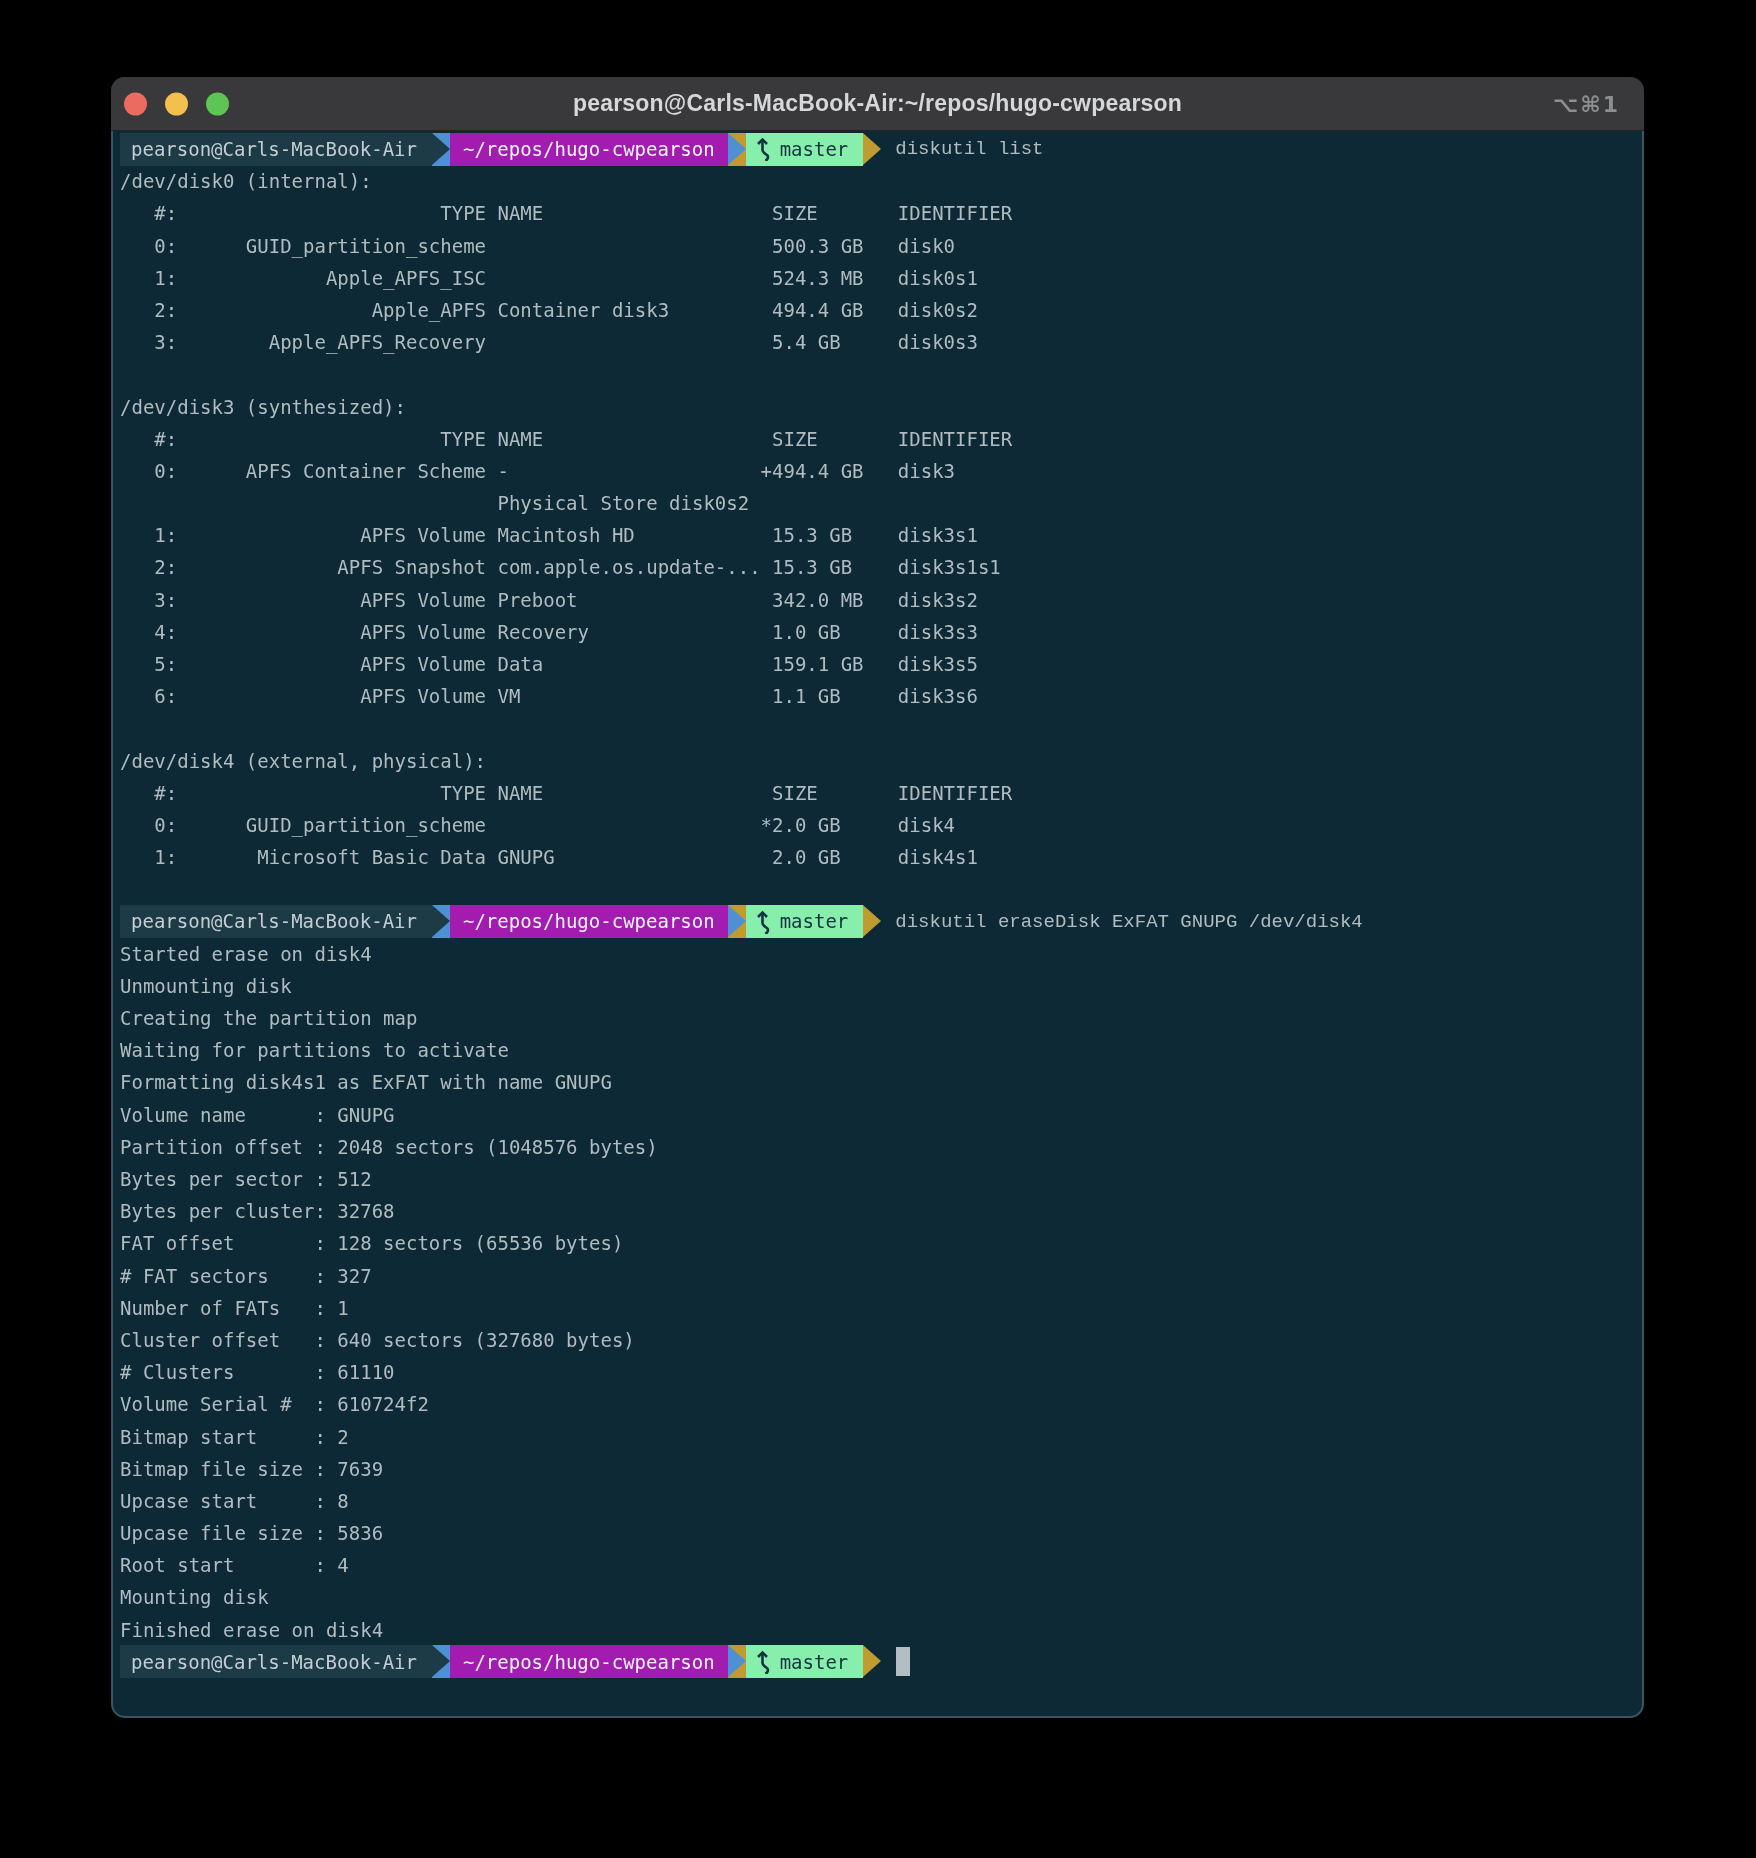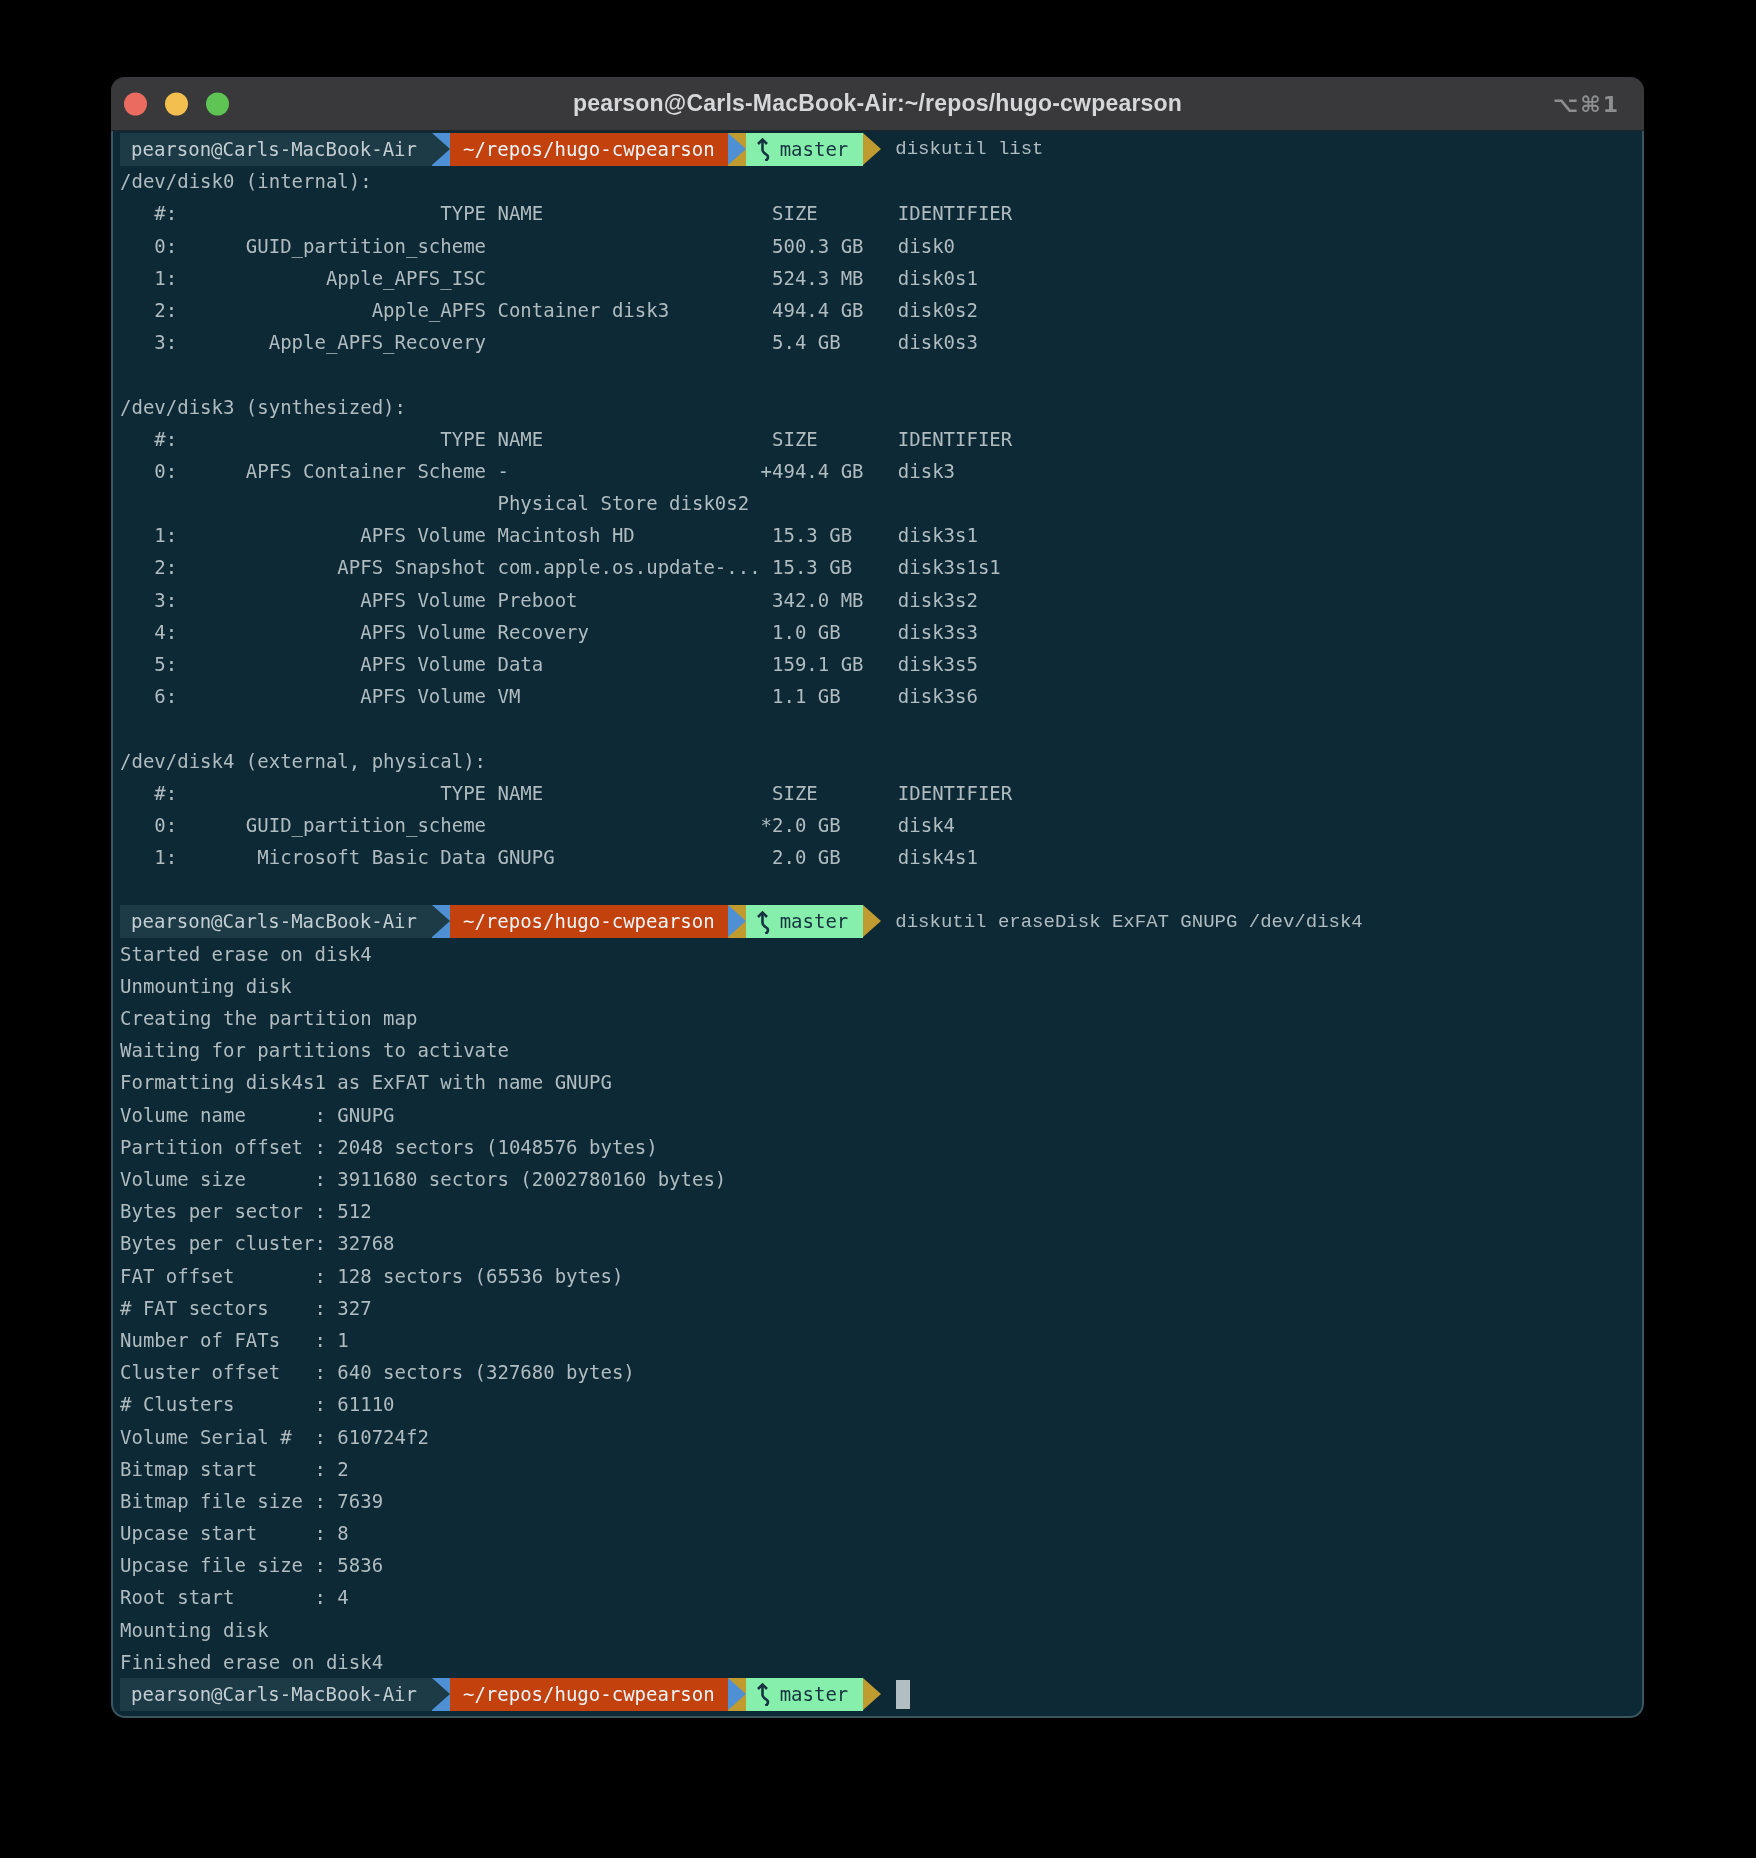--- a/index.html
+++ b/index.html
@@ -37,21 +37,21 @@
     flex:1; background:#0d2936; color:#b0bcbf;
     border:2px solid rgba(165,190,200,0.30); border-top:none;
     border-radius:0 0 14px 14px;
     padding:2px 8px 4px 7px;
     font-size:19px; line-height:32.2px; white-space:normal; overflow:hidden;
   }
   .line { height:32.2px; white-space:pre; }
   .pline { display:flex; align-items:center; white-space:pre; }
   .seg { height:33px; display:flex; align-items:center; flex:0 0 auto; }
   .seg-host   { background:#1d3b47; color:#c4ced2; padding:0 15px 0 11px; }
-  .seg-path   { background:#c2410c; color:#f0f6fb; padding:0 13px; }
+  .seg-path   { background:#a21caf; color:#f0f6fb; padding:0 13px; }
   .seg-branch { background:#86efac; color:#163340; padding:0 15px 0 9px; gap:8px; }
   .arrow { width:18px; height:33px; position:relative; flex:0 0 auto; }
   .arrow::before {
     content:""; position:absolute; left:0; top:0;
     border-top:16.5px solid transparent; border-bottom:16.5px solid transparent;
     border-left:18px solid currentColor;
   }
   .a1 { background:#4e90d3; color:#1d3b47; }
   .a2 { background:#bf9b30; color:#4e90d3; }
   .a3 { background:transparent; color:#bf9b30; }
@@ -125,21 +125,20 @@
       <span class="cmd">diskutil eraseDisk ExFAT GNUPG /dev/disk4</span>
     </div>
 
     <div class="line">Started erase on disk4</div>
     <div class="line">Unmounting disk</div>
     <div class="line">Creating the partition map</div>
     <div class="line">Waiting for partitions to activate</div>
     <div class="line">Formatting disk4s1 as ExFAT with name GNUPG</div>
     <div class="line">Volume name      : GNUPG</div>
     <div class="line">Partition offset : 2048 sectors (1048576 bytes)</div>
-    <div class="line">Volume size      : 3911680 sectors (2002780160 bytes)</div>
     <div class="line">Bytes per sector : 512</div>
     <div class="line">Bytes per cluster: 32768</div>
     <div class="line">FAT offset       : 128 sectors (65536 bytes)</div>
     <div class="line"># FAT sectors    : 327</div>
     <div class="line">Number of FATs   : 1</div>
     <div class="line">Cluster offset   : 640 sectors (327680 bytes)</div>
     <div class="line"># Clusters       : 61110</div>
     <div class="line">Volume Serial #  : 610724f2</div>
     <div class="line">Bitmap start     : 2</div>
     <div class="line">Bitmap file size : 7639</div>

